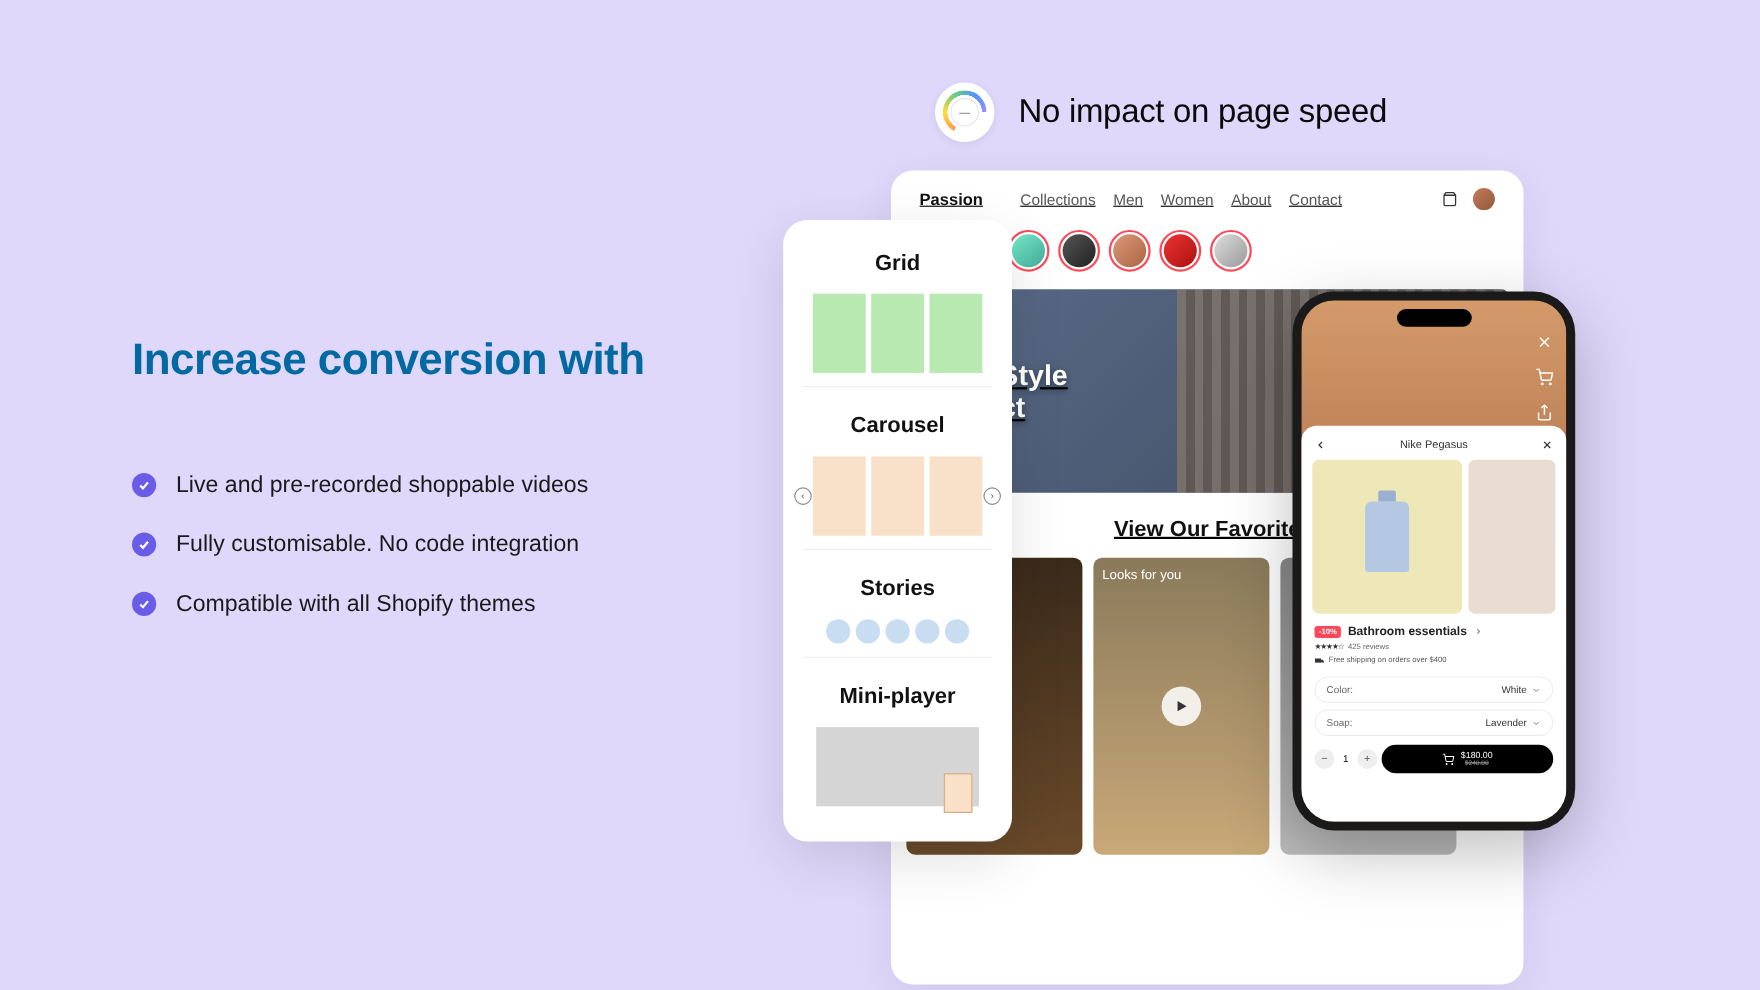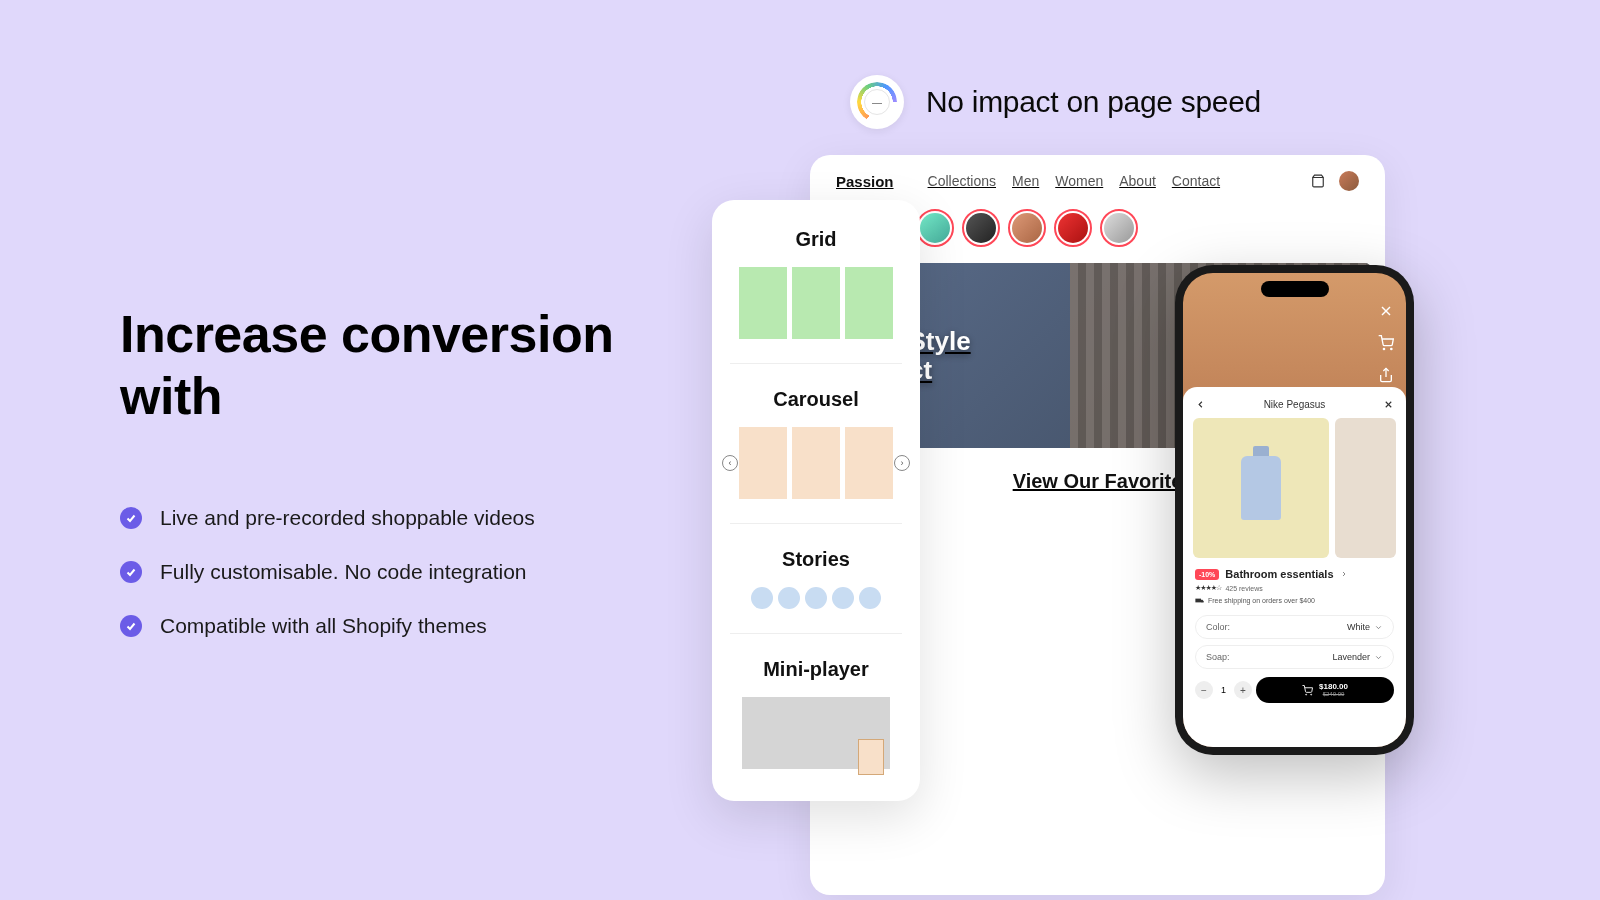--- a/index.html
+++ b/index.html
@@ -13,24 +13,24 @@
 }
 
 
 .hero {
   position: absolute;
   left: 120px;
   top: 303px;
   width: 520px;
 }
 .hero h1 {
-  font-size: 52px;
+  font-size: 40px;
   font-weight: 600;
   line-height: 1.2;
-  color: #000000;
+  color: #0369a1;
   letter-spacing: -0.5px;
 }
 .features {
   margin-top: 78px;
 }
 .feature {
   display: flex;
   align-items: center;
   gap: 18px;
   margin-bottom: 30px;
@@ -249,21 +249,21 @@
   left: 712px;
   width: 208px;
   background: #fff;
   border-radius: 22px;
   box-shadow: 0 16px 50px rgba(0,0,0,0.12);
   padding: 28px 18px 32px;
   z-index: 10;
 }
 .layout-block {
   text-align: center;
-  margin-bottom: 24px;
+  margin-bottom: 12px;
 }
 .layout-block:last-child { margin-bottom: 0; }
 .layout-title {
   font-size: 20px;
   font-weight: 600;
   color: #111;
   margin-bottom: 16px;
 }
 .layout-demo {
   display: flex;
@@ -318,21 +318,21 @@
   height: 36px;
   background: #F8E0C9;
   border: 1px solid #d4a878;
 }
 
 
 .phone {
   position: absolute;
   top: 265px;
   left: 1175px;
-  width: 239px;
+  width: 257px;
   height: 490px;
   background: #1a1a1a;
   border-radius: 38px;
   padding: 8px;
   box-shadow: 0 20px 60px rgba(0,0,0,0.25);
   z-index: 20;
 }
 .phone-screen {
   width: 100%;
   height: 100%;
@@ -513,21 +513,21 @@
   border-radius: 18px;
   height: 26px;
   display: flex;
   align-items: center;
   justify-content: center;
   gap: 6px;
   color: #fff;
 }
 .add-cart-btn svg { width: 11px; height: 11px; }
 .price-stack { display: flex; flex-direction: column; align-items: center; line-height: 1; }
-.price-main { font-size: 8px; font-weight: 700; }
+.price-main { font-size: 8px; font-weight: 400; }
 .price-old { font-size: 6px; color: #999; text-decoration: line-through; }
 </style>
 </head>
 <body>
 
 <div class="hero">
   <h1>
     <span>Increase conversion with</span><br>
   </h1>
   <div class="features">
@@ -605,20 +605,34 @@
   </div>
   <div class="hero-banner">
     <div class="hero-banner-bldg"></div>
     <h2>
       <span>Your Style</span><br>
       <span>Perfect</span>
     </h2>
     <div class="banner-btn"></div>
   </div>
   <div class="site-section-title">View Our Favorite</div>
+  <div class="video-grid-s">
+    <div class="video-card-s" style="background:linear-gradient(180deg,#3a2a1a 0%,#6a4a2a 100%)">
+      <div class="label">t my nails</div>
+    </div>
+    <div class="video-card-s" style="background:linear-gradient(180deg,#8a7a5a 0%,#c9a878 100%)">
+      <div class="label">Looks for you</div>
+      <div class="play-overlay">
+        <svg width="14" height="14" viewBox="0 0 24 24" fill="#333">
+            <polygon points="6,4 20,12 6,20"></polygon>
+          </svg>
+      </div>
+    </div>
+    <div class="video-card-s" style="background:linear-gradient(180deg,#888 0%,#bbb 100%)"></div>
+  </div>
 </div>
 
 <div class="layouts-card">
   <div class="layout-block">
     <div class="layout-title">Grid</div>
     <div class="layout-demo">
       <div class="demo-tile green"></div>
       <div class="demo-tile green"></div>
       <div class="demo-tile green"></div>
     </div>

